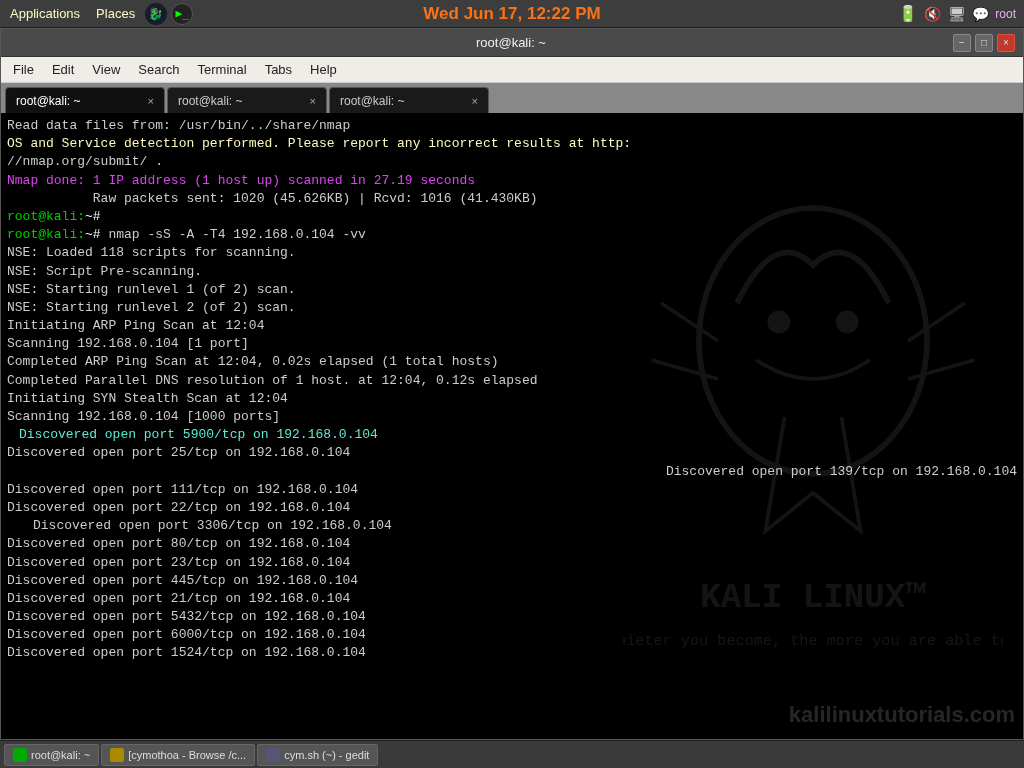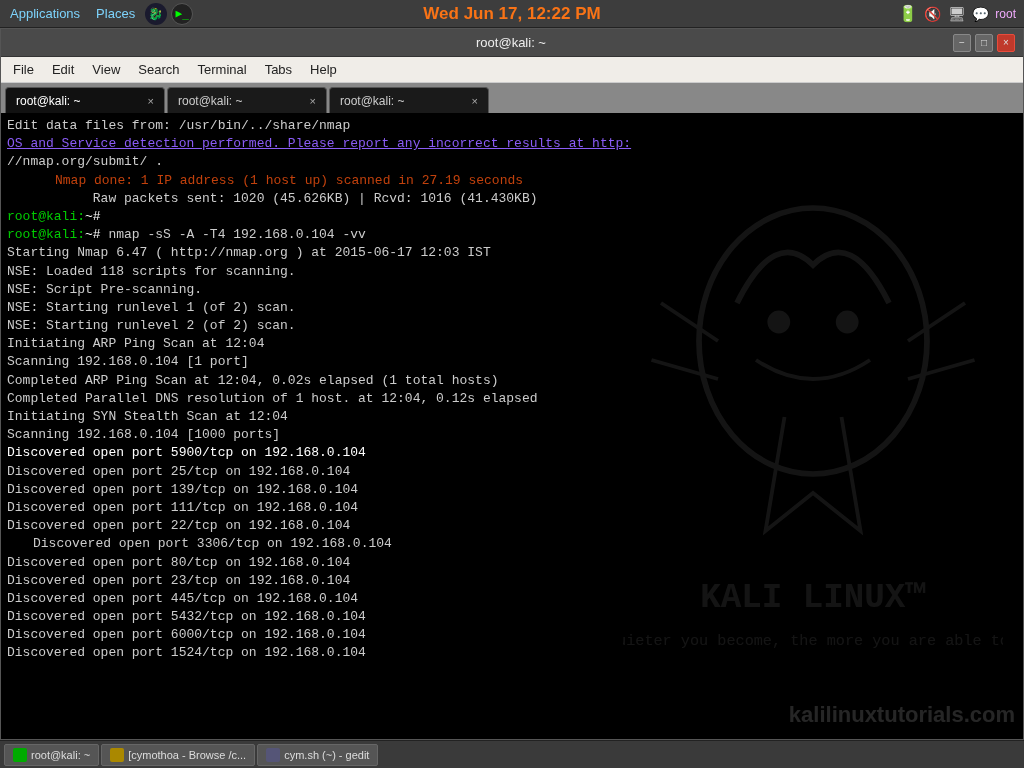--- a/index.html
+++ b/index.html
@@ -21,21 +21,21 @@
       justify-content: space-between;
       border-bottom: 1px solid #222;
     }
     #system-bar-left {
       display: flex;
       align-items: center;
       gap: 4px;
       padding-left: 4px;
     }
     #system-bar-left span {
-      color: #7dd3fc;
+      color: #fef9c3;
       font-size: 13px;
       cursor: pointer;
       padding: 2px 6px;
     }
     .sysbar-icon {
       width: 22px;
       height: 22px;
       border-radius: 50%;
       display: inline-flex;
       align-items: center;
@@ -308,49 +308,49 @@
         <circle cx="118" cy="70" r="6" fill="white"></circle>
         <path d="M50,80 L20,60 M150,80 L180,60" fill="none" stroke="white" stroke-width="2"></path>
         <path d="M50,100 L15,90 M150,100 L185,90" fill="none" stroke="white" stroke-width="2"></path>
         <text x="100" y="220" text-anchor="middle" font-size="18" font-weight="bold" fill="white">KALI LINUX™</text>
         <text x="100" y="240" text-anchor="middle" font-size="8" fill="white">"The quieter you become, the more you are able to hear"</text>
       </svg>
     </div>
     <div id="kali-text-watermark">kalilinuxtutorials.com</div>
 
     <div id="terminal-lines">
-        <div class="term-line" style="color: rgb(204, 204, 204);">Edit data files from: /usr/bin/../share/nmap</div>
-        <div class="term-line" style="color: #8b5cf6; text-decoration: underline;">OS and Service detection performed. Please report any incorrect results at http:</div>
+        <div class="term-line" style="color: rgb(204, 204, 204);">Read data files from: /usr/bin/../share/nmap</div>
+        <div class="term-line" style="color: #fef9c3;">OS and Service detection performed. Please report any incorrect results at http:</div>
         <div class="term-line" style="color: rgb(204, 204, 204);">//nmap.org/submit/ .</div>
-        <div class="term-line" style="color: #c2410c; margin-left: 48px;">Nmap done: 1 IP address (1 host up) scanned in 27.19 seconds</div>
+        <div class="term-line" style="color: #d946ef;">Nmap done: 1 IP address (1 host up) scanned in 27.19 seconds</div>
         <div class="term-line" style="color: rgb(204, 204, 204);">           Raw packets sent: 1020 (45.626KB) | Rcvd: 1016 (41.430KB)</div>
         <div class="term-line" style="color: rgb(204, 204, 204);"></div>
         <div class="term-line"><span style="color: rgb(0, 204, 0);">root@kali:</span><span style="color: rgb(255, 255, 255);">~#</span></div>
         <div class="term-line"><span style="color: rgb(0, 204, 0);">root@kali:</span><span style="color: rgb(255, 255, 255);">~# </span><span style="color: rgb(204, 204, 204);">nmap -sS -A -T4 192.168.0.104 -vv</span></div>
         <div class="term-line" style="color: rgb(204, 204, 204);"></div>
-        <div class="term-line" style="color: rgb(204, 204, 204);">Starting Nmap 6.47 ( http://nmap.org ) at 2015-06-17 12:03 IST</div>
         <div class="term-line" style="color: rgb(204, 204, 204);">NSE: Loaded 118 scripts for scanning.</div>
         <div class="term-line" style="color: rgb(204, 204, 204);">NSE: Script Pre-scanning.</div>
         <div class="term-line" style="color: rgb(204, 204, 204);">NSE: Starting runlevel 1 (of 2) scan.</div>
         <div class="term-line" style="color: rgb(204, 204, 204);">NSE: Starting runlevel 2 (of 2) scan.</div>
         <div class="term-line" style="color: rgb(204, 204, 204);">Initiating ARP Ping Scan at 12:04</div>
         <div class="term-line" style="color: rgb(204, 204, 204);">Scanning 192.168.0.104 [1 port]</div>
         <div class="term-line" style="color: rgb(204, 204, 204);">Completed ARP Ping Scan at 12:04, 0.02s elapsed (1 total hosts)</div>
         <div class="term-line" style="color: rgb(204, 204, 204);">Completed Parallel DNS resolution of 1 host. at 12:04, 0.12s elapsed</div>
         <div class="term-line" style="color: rgb(204, 204, 204);">Initiating SYN Stealth Scan at 12:04</div>
         <div class="term-line" style="color: rgb(204, 204, 204);">Scanning 192.168.0.104 [1000 ports]</div>
-        <div class="term-line" style="color: #ffffff;">Discovered open port 5900/tcp on 192.168.0.104</div>
+        <div class="term-line" style="color: #5eead4; margin-left: 12px;">Discovered open port 5900/tcp on 192.168.0.104</div>
         <div class="term-line" style="color: rgb(204, 204, 204);">Discovered open port 25/tcp on 192.168.0.104</div>
-        <div class="term-line" style="color: rgb(204, 204, 204);">Discovered open port 139/tcp on 192.168.0.104</div>
+        <div class="term-line" style="color: rgb(204, 204, 204); text-align: right;">Discovered open port 139/tcp on 192.168.0.104</div>
         <div class="term-line" style="color: rgb(204, 204, 204);">Discovered open port 111/tcp on 192.168.0.104</div>
         <div class="term-line" style="color: rgb(204, 204, 204);">Discovered open port 22/tcp on 192.168.0.104</div>
         <div class="term-line" style="color: rgb(204, 204, 204); margin-left: 26px;">Discovered open port 3306/tcp on 192.168.0.104</div>
         <div class="term-line" style="color: rgb(204, 204, 204);">Discovered open port 80/tcp on 192.168.0.104</div>
         <div class="term-line" style="color: rgb(204, 204, 204);">Discovered open port 23/tcp on 192.168.0.104</div>
         <div class="term-line" style="color: rgb(204, 204, 204);">Discovered open port 445/tcp on 192.168.0.104</div>
+        <div class="term-line" style="color: rgb(204, 204, 204);">Discovered open port 21/tcp on 192.168.0.104</div>
         <div class="term-line" style="color: rgb(204, 204, 204);">Discovered open port 5432/tcp on 192.168.0.104</div>
         <div class="term-line" style="color: rgb(204, 204, 204);">Discovered open port 6000/tcp on 192.168.0.104</div>
         <div class="term-line" style="color: rgb(204, 204, 204);">Discovered open port 1524/tcp on 192.168.0.104</div>
       </div>
   </div>
 
 </div>
 
 <div id="taskbar">
 <div class="taskbar-item">

